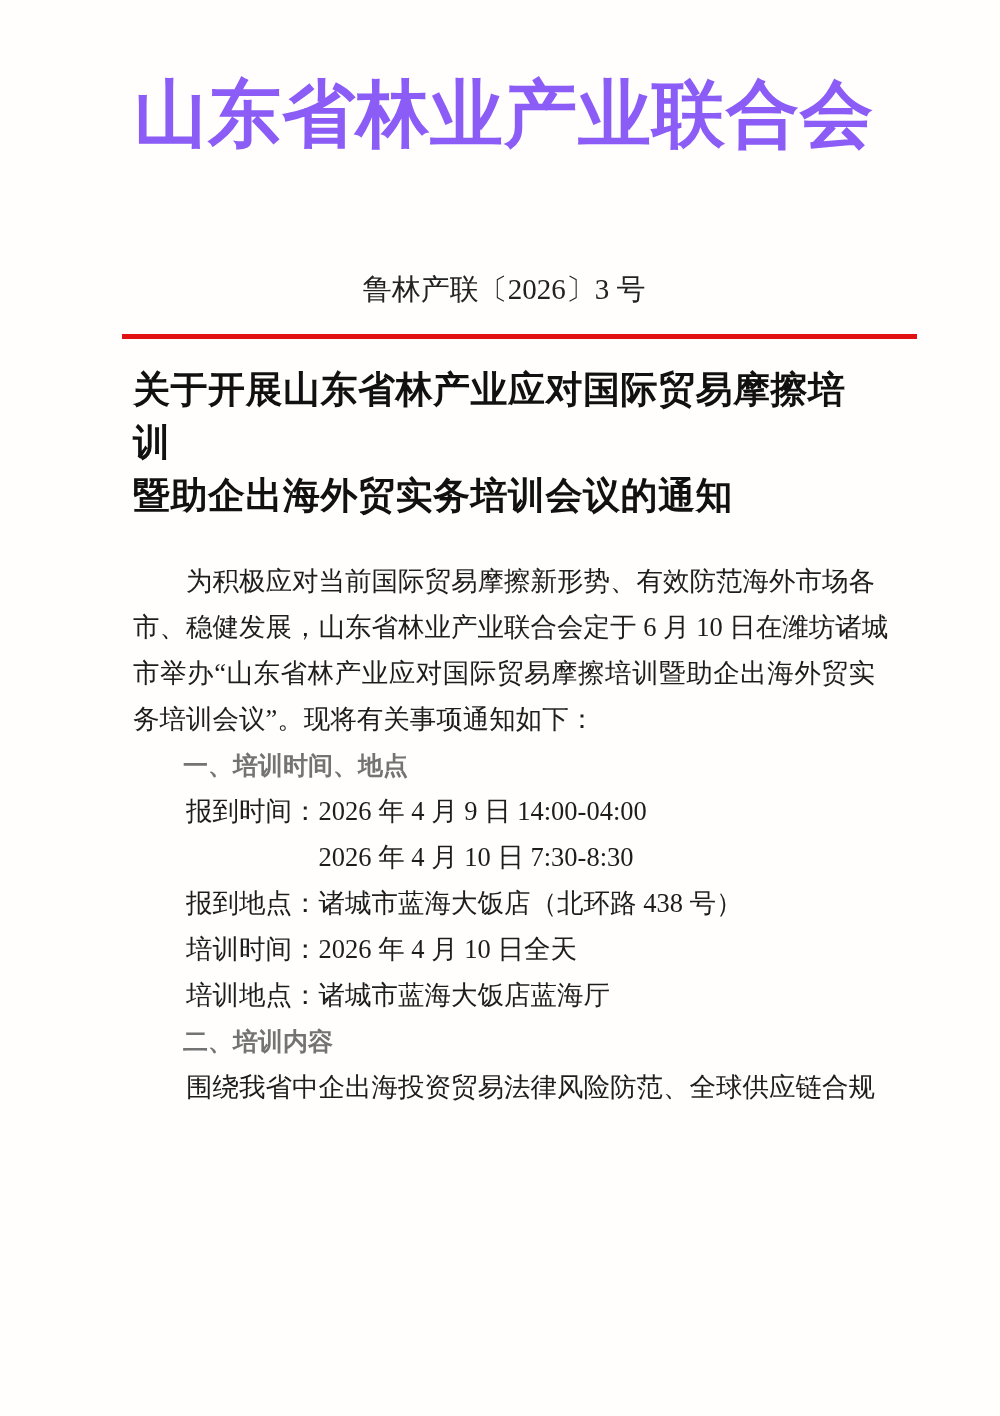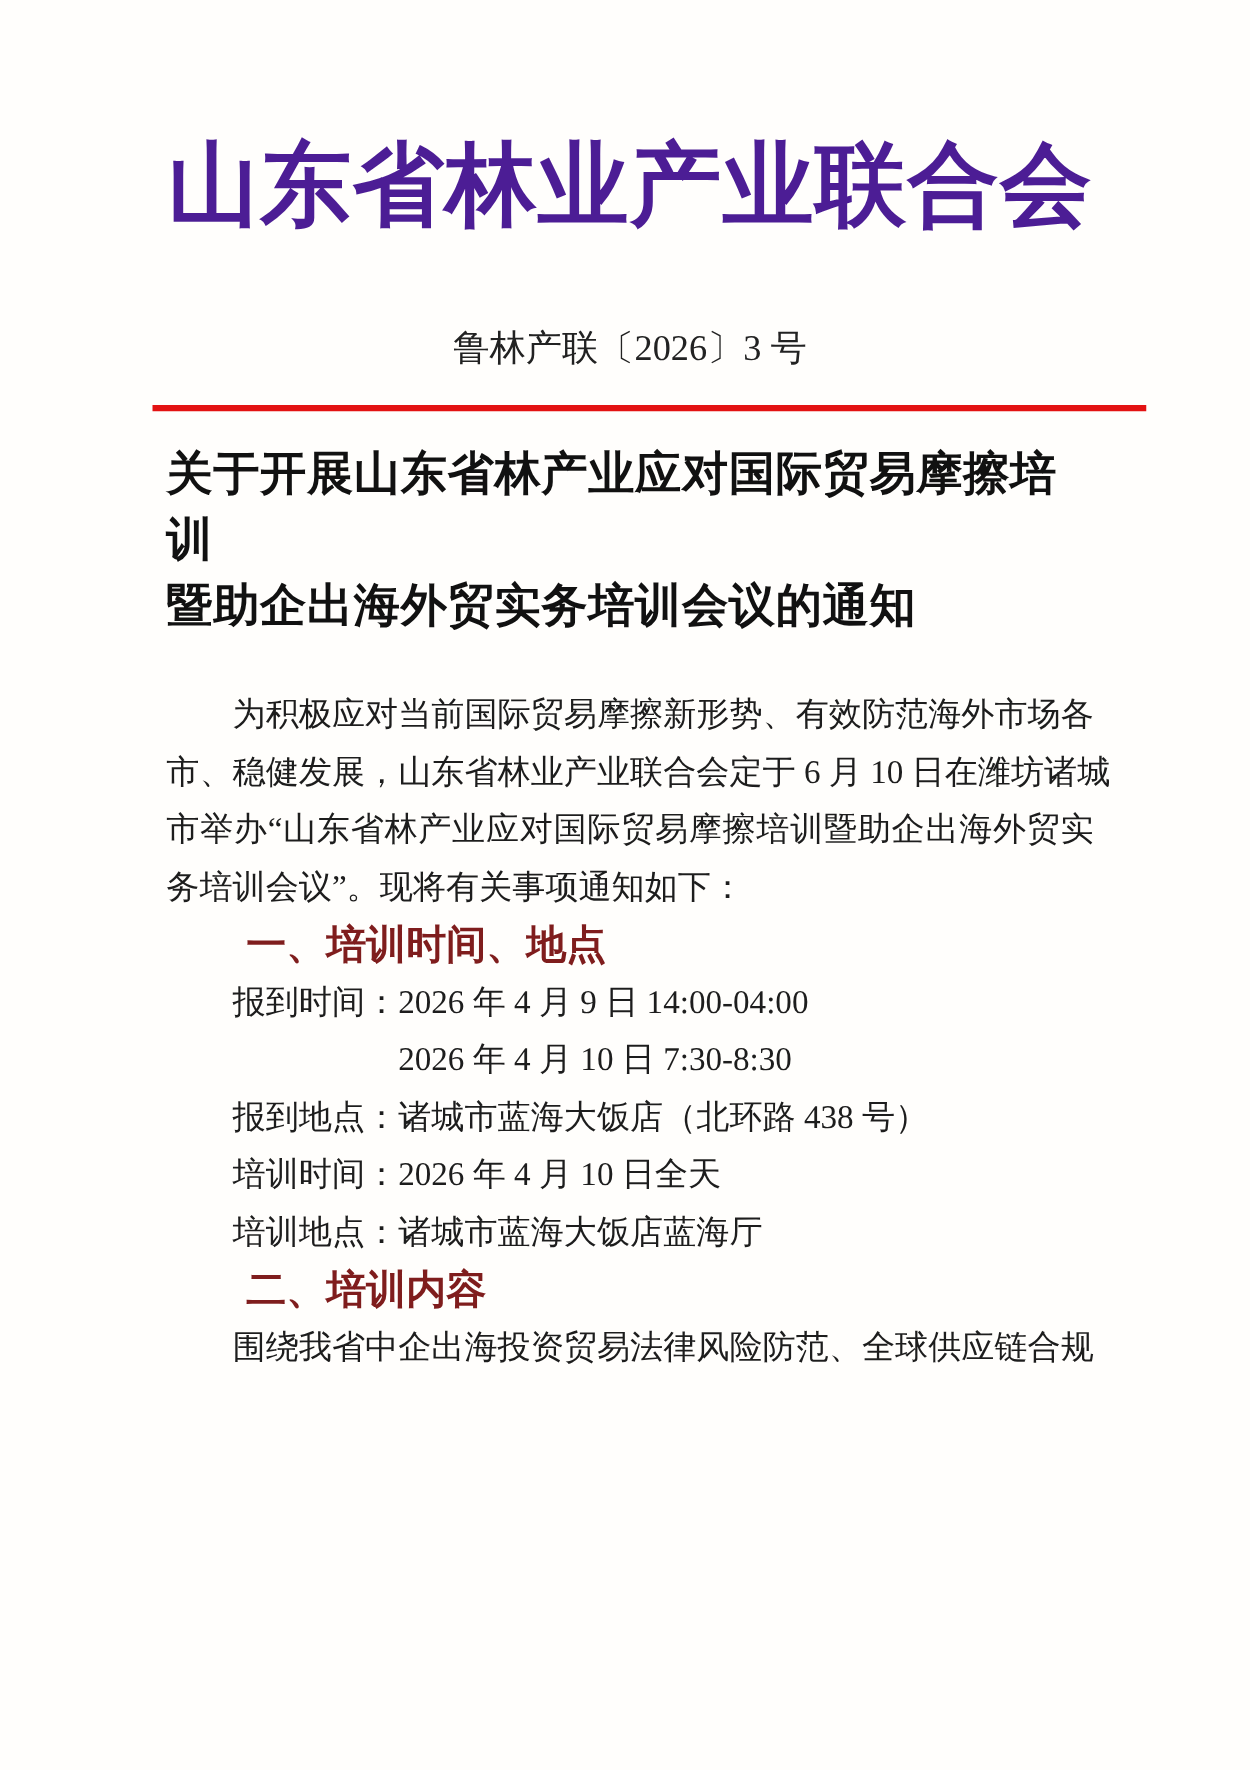--- a/index.html
+++ b/index.html
@@ -9,31 +9,31 @@
     height: 1416px;
     margin: 0 auto;
     background: #fffefc;
     box-sizing: border-box;
     padding: 0 125px 0 133px;
     overflow: hidden;
     font-family: "Liberation Serif", "DejaVu Serif", serif;
     color: #1b1b1b;
   }
   .org-title {
-    padding-top: 110px;
+    padding-top: 76px;
     text-align: center;
     font-size: 73px;
     line-height: 78px;
     font-weight: bold;
     letter-spacing: 1px;
-    color: #4c1d95;
+    color: #8b5cf6;
     white-space: nowrap;
   }
   .doc-number {
-    margin-top: 74px;
+    margin-top: 118px;
     text-align: center;
     font-size: 29px;
     line-height: 34px;
     color: #222;
   }
   .red-rule {
     margin-top: 28px;
     margin-left: -11px;
     width: 795px;
     height: 5px;
@@ -58,22 +58,22 @@
     text-align: justify;
     text-align-last: justify;
     white-space: nowrap;
   }
   .para-line.first { text-indent: 2em; }
   .para-line.last { text-align-last: auto; }
   .sec-heading {
     text-indent: 2em;
     font-weight: bold;
     font-family: "Liberation Sans", "DejaVu Sans", sans-serif;
-    font-size: 32px;
-    color: #7f1d1d;
+    font-size: 25px;
+    color: #737373;
   }
   .sched { text-indent: 2em; white-space: nowrap; }
   .sched.cont { text-indent: 7em; }
 </style>
 </head>
 <body>
 
 <div class="page">
 
   <div class="org-title">山东省林业产业联合会</div>

